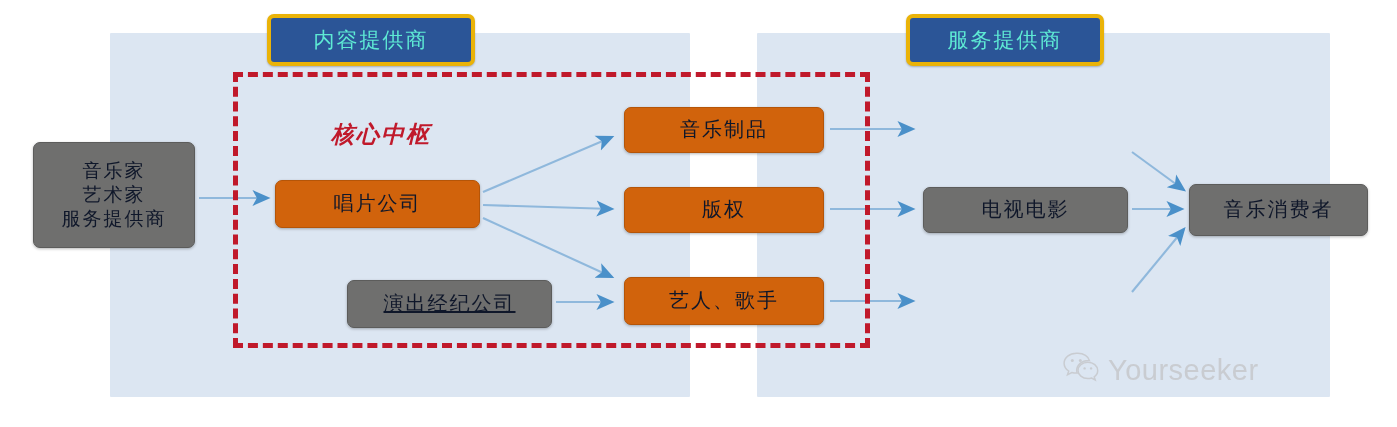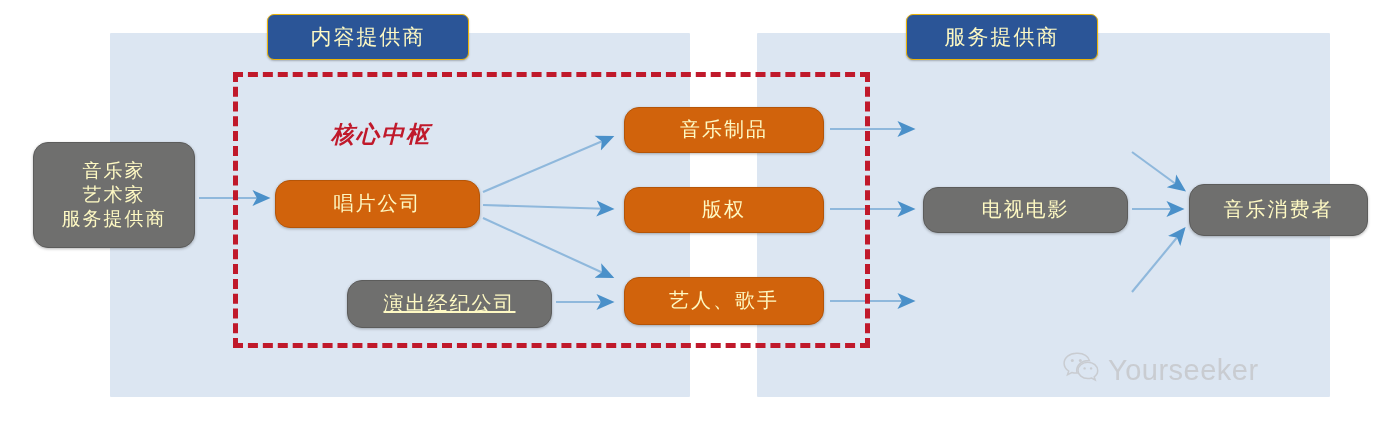--- a/index.html
+++ b/index.html
@@ -21,23 +21,23 @@
     position: absolute;
     background: #dce6f2;
     border-radius: 1px;
   }
   .panel-left  { left: 110px; top: 33px; width: 580px; height: 364px; }
   .panel-right { left: 757px; top: 33px; width: 573px; height: 364px; }
 
   .header-chip {
     position: absolute;
     background: #2b5597;
-    border: 1px solid #eab308;
+    border: 4px solid #eab308;
     border-radius: 7px;
-    color: #fef9c3;
+    color: #5eead4;
     font-size: 21px;
     letter-spacing: 2px;
     display: flex;
     align-items: center;
     justify-content: center;
     box-shadow: 0 1px 2px rgba(0,0,0,0.25);
   }
   .chip-content { left: 267px; top: 14px; width: 200px; height: 44px; }
   .chip-service { left: 906px; top: 14px; width: 190px; height: 44px; }
 
@@ -46,22 +46,22 @@
     left: 233px;
     top: 72px;
     width: 637px;
     height: 276px;
     border: 5px dashed #c0192b;
     box-sizing: border-box;
   }
 
   .node {
     position: absolute;
-    border-radius: 15px;
-    color: #fef9c3;
+    border-radius: 7px;
+    color: #0f172a;
     display: flex;
     align-items: center;
     justify-content: center;
     text-align: center;
     font-size: 20px;
     letter-spacing: 2px;
     box-shadow: 0 1px 3px rgba(0,0,0,0.28);
     line-height: 1.28;
   }
   .node.gray   { background: #6f6f6e; border: 1px solid #5c5c5b; }

